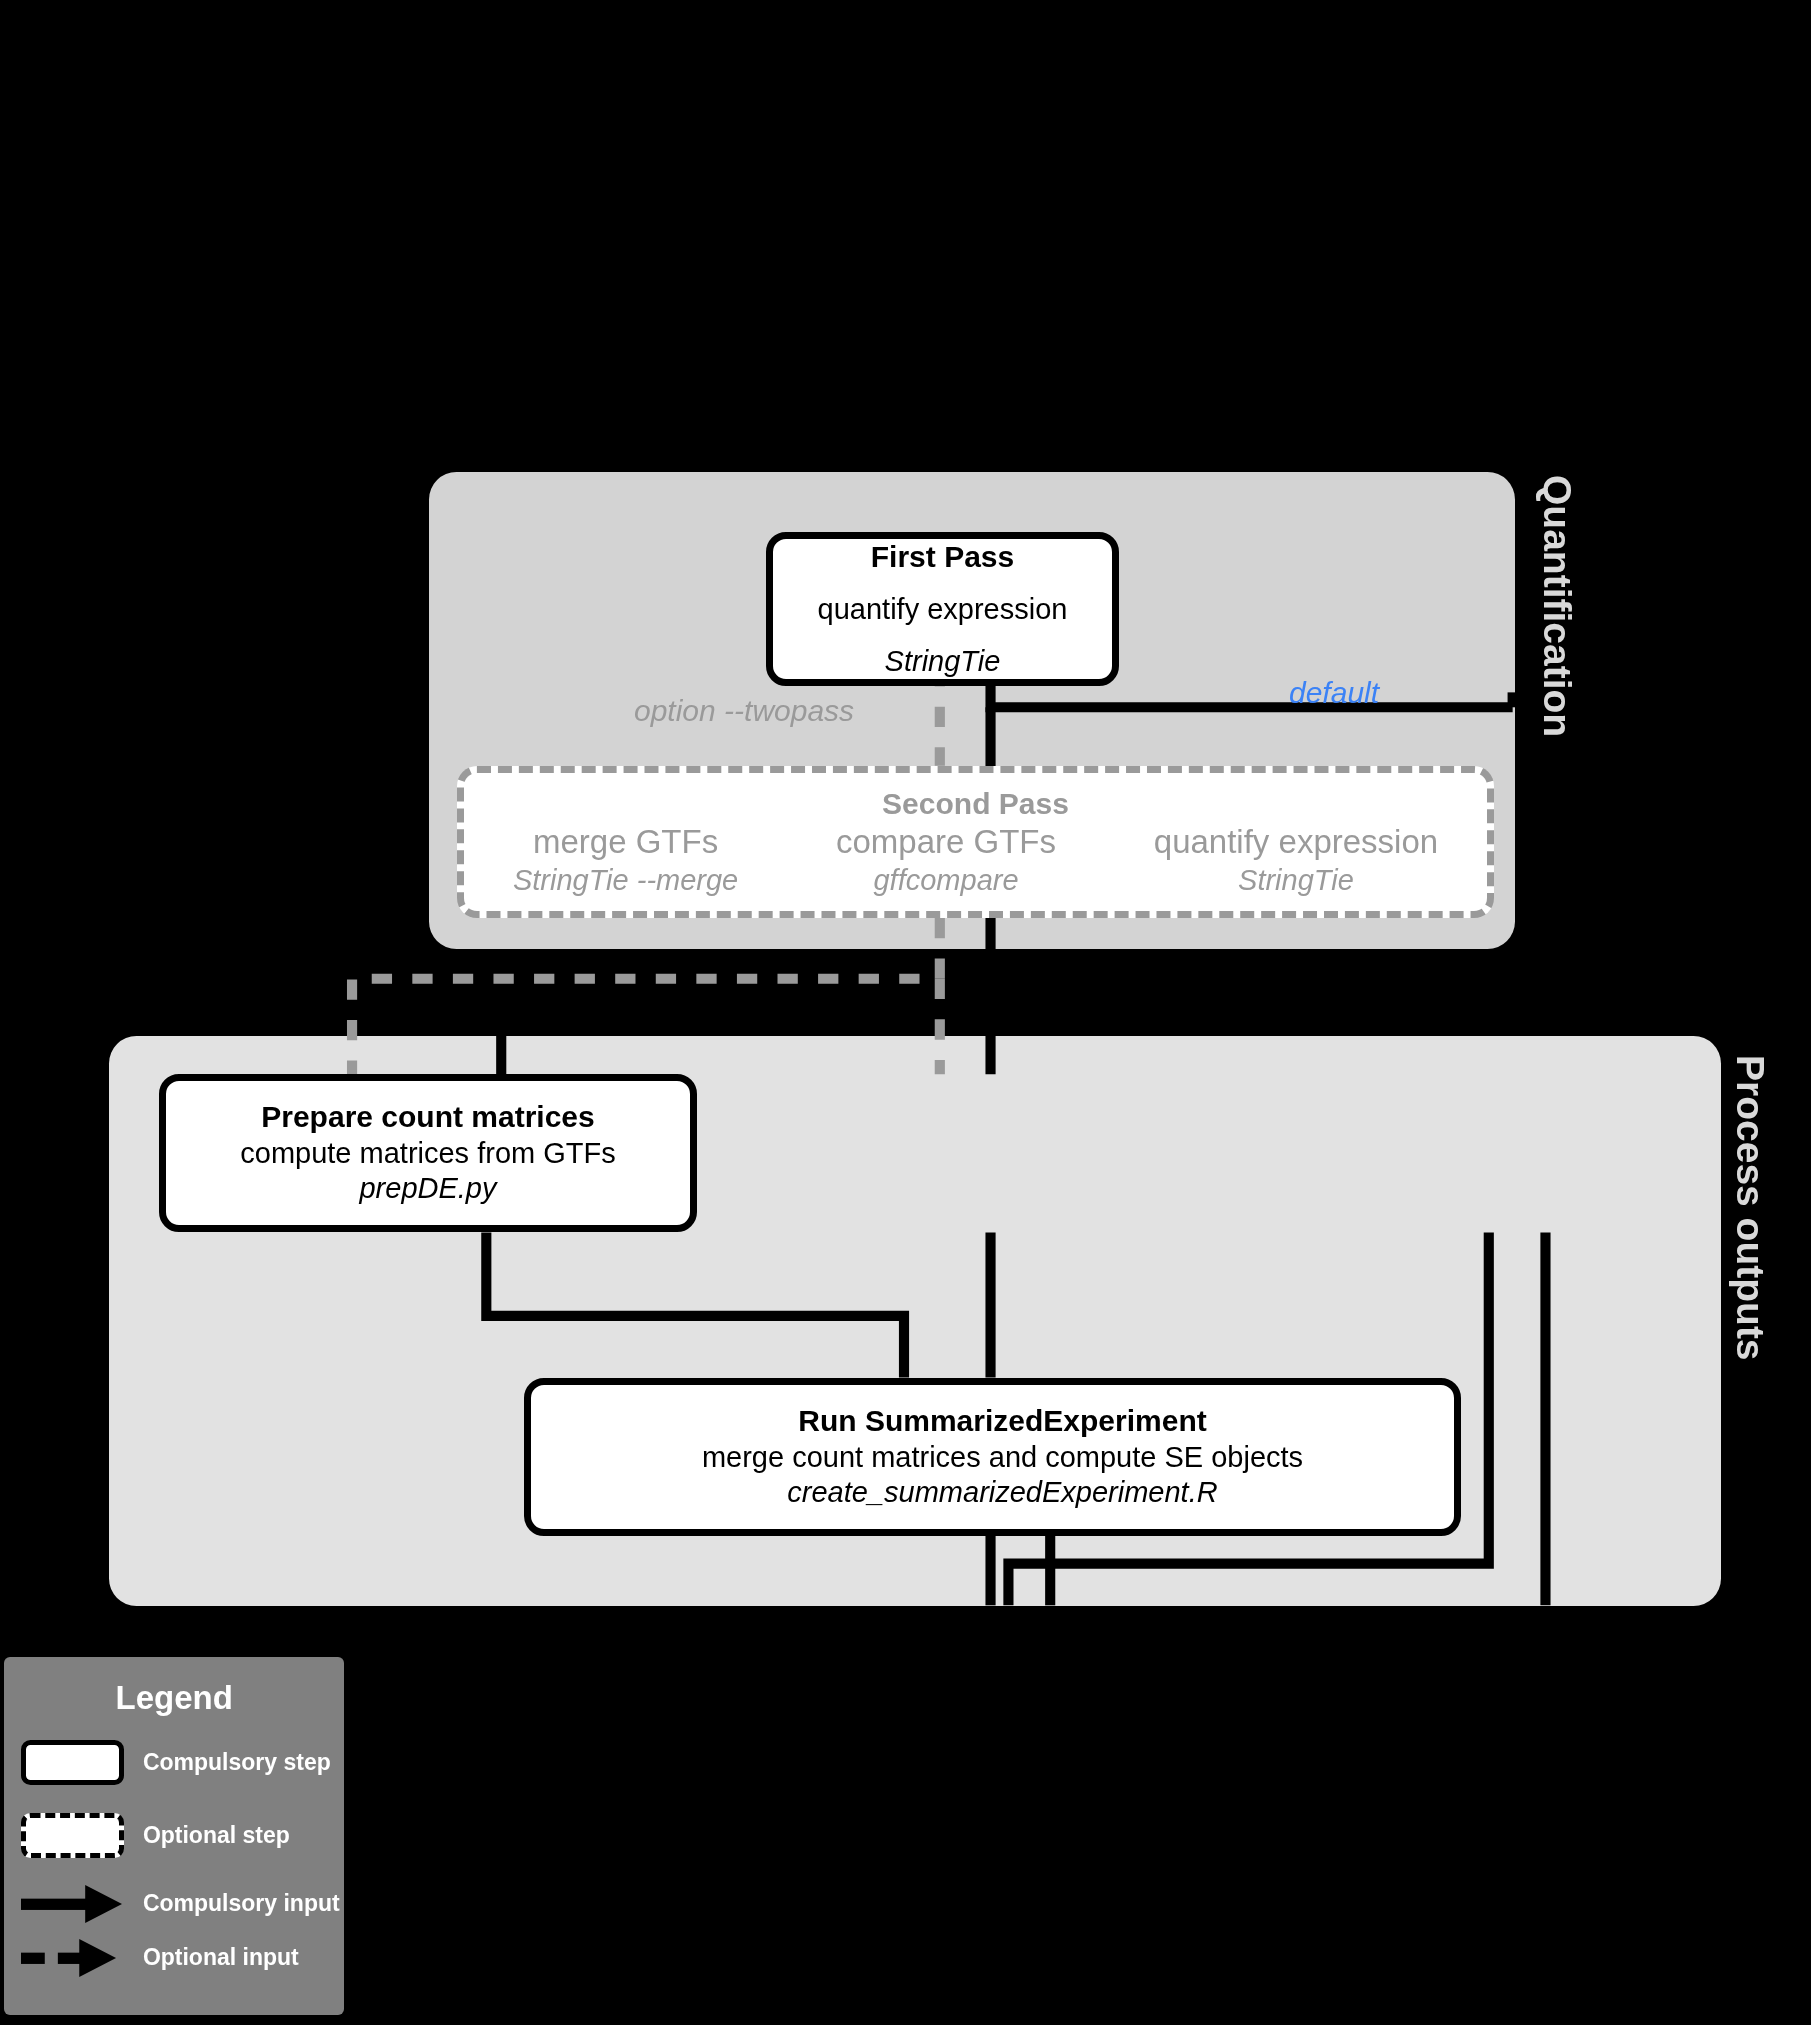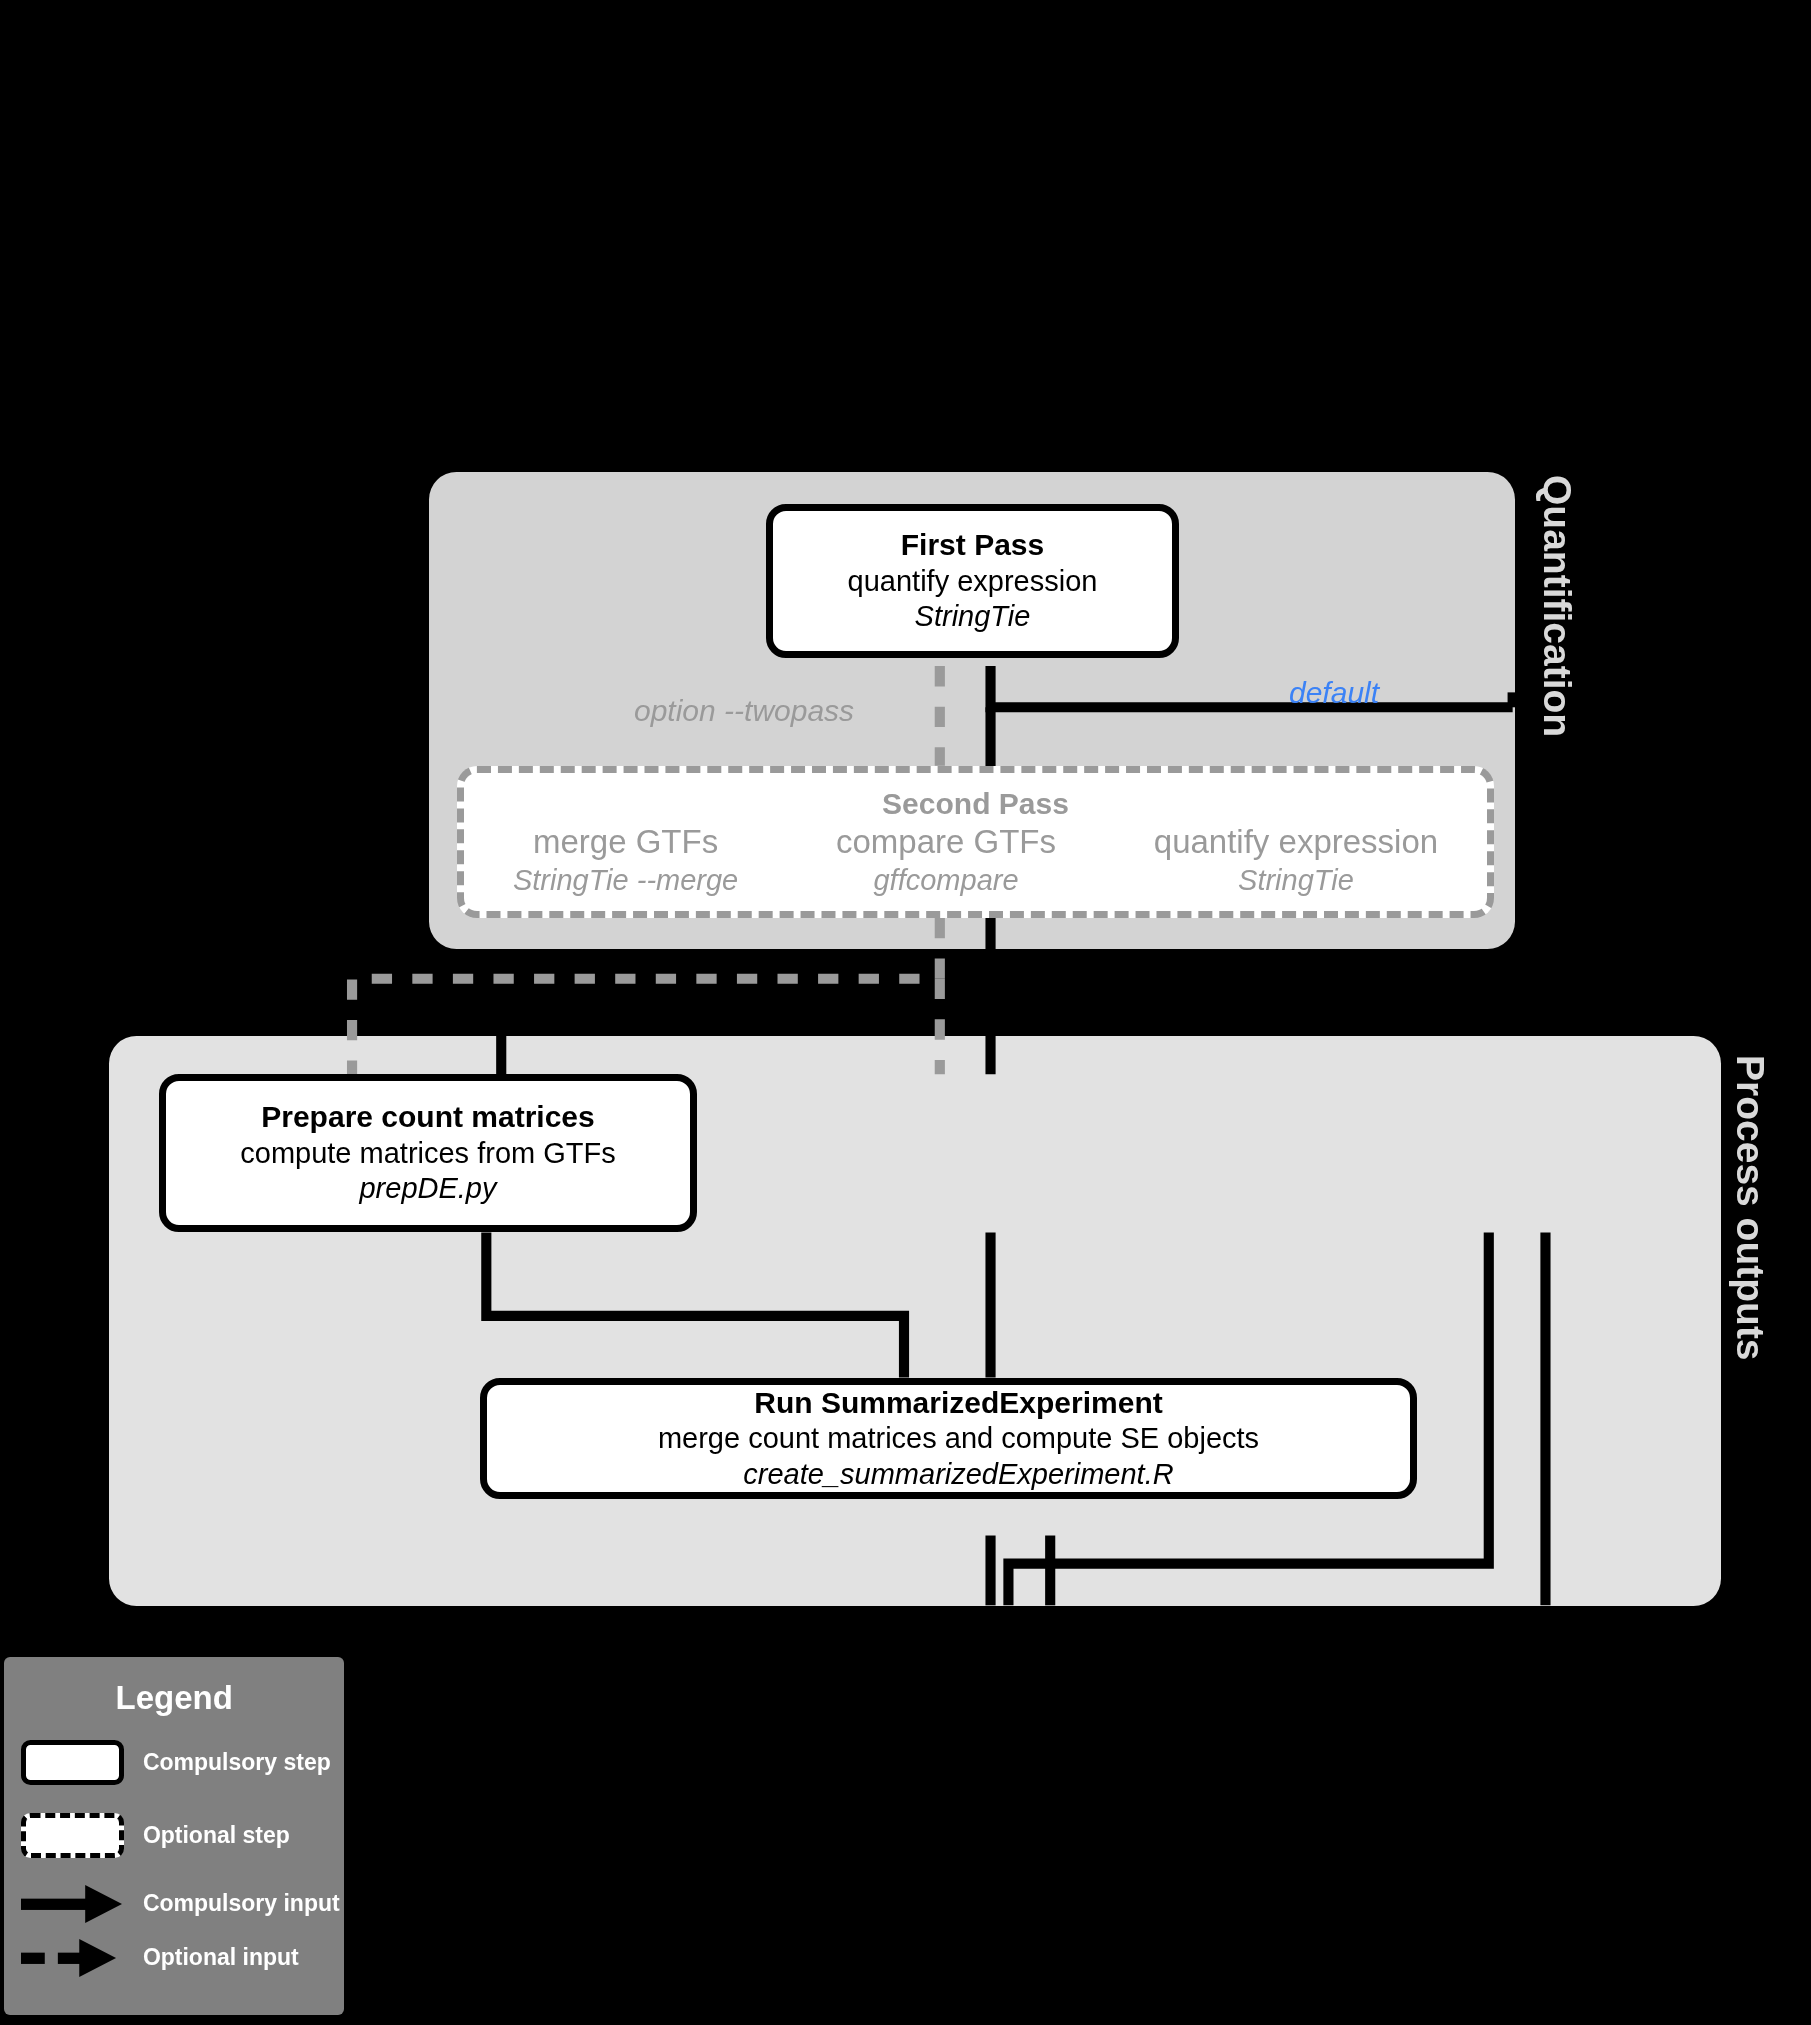--- a/index.html
+++ b/index.html
@@ -20,32 +20,32 @@
   #label-proc{left:1728px;top:1055px;}
 
   
   .step{position:absolute;background:#fff;border:7.8px solid #000;border-radius:20px;
         box-sizing:border-box;display:flex;flex-direction:column;align-items:center;
         justify-content:center;text-align:center;line-height:1.22;z-index:5;}
   .step .t1{font-weight:bold;font-size:30px;color:#000;}
   .step .t2{font-size:29px;color:#000;}
   .step .t3{font-size:29px;color:#000;font-style:italic;}
 
-  #box-first{left:766px;top:504px;width:413px;height:154px;}
+  #box-first{left:766px;top:532px;width:353px;height:154px;justify-content:space-between;}
   #box-second{left:457px;top:766px;width:1037px;height:152px;
       background:#fff;border:7.8px dashed #9a9a9a;z-index:4;}
   #box-second .t1{font-weight:bold;font-size:30px;color:#9a9a9a;}
   #box-second .cols{display:flex;width:100%;justify-content:space-around;align-items:flex-start;}
   #box-second .col{display:flex;flex-direction:column;align-items:center;}
   #box-second .t2{font-size:33px;color:#9a9a9a;}
   #box-second .t3{font-size:29px;color:#9a9a9a;font-style:italic;}
 
   #box-prep{left:159px;top:1074px;width:538px;height:158px;}
   #box-ballgown{left:765px;top:1074px;width:926px;height:158px;}
-  #box-se{left:480px;top:1378px;width:937px;height:121px;padding-left:20px;}
+  #box-se{left:524px;top:1378px;width:937px;height:158px;padding-left:20px;}
 
   
   .elabel{position:absolute;font-style:italic;font-size:30px;white-space:nowrap;z-index:6;}
   #lab-twopass{left:634px;top:694px;color:#9a9a9a;}
   #lab-default{left:1289px;top:676px;color:#3b82f6;}
 
   
   #legend{position:absolute;left:4.2px;top:1657px;width:340px;height:358px;
           background:#808080;border-radius:6px;z-index:20;}
   #legend .lg-title{position:absolute;left:0;top:21.5px;width:100%;text-align:center;

